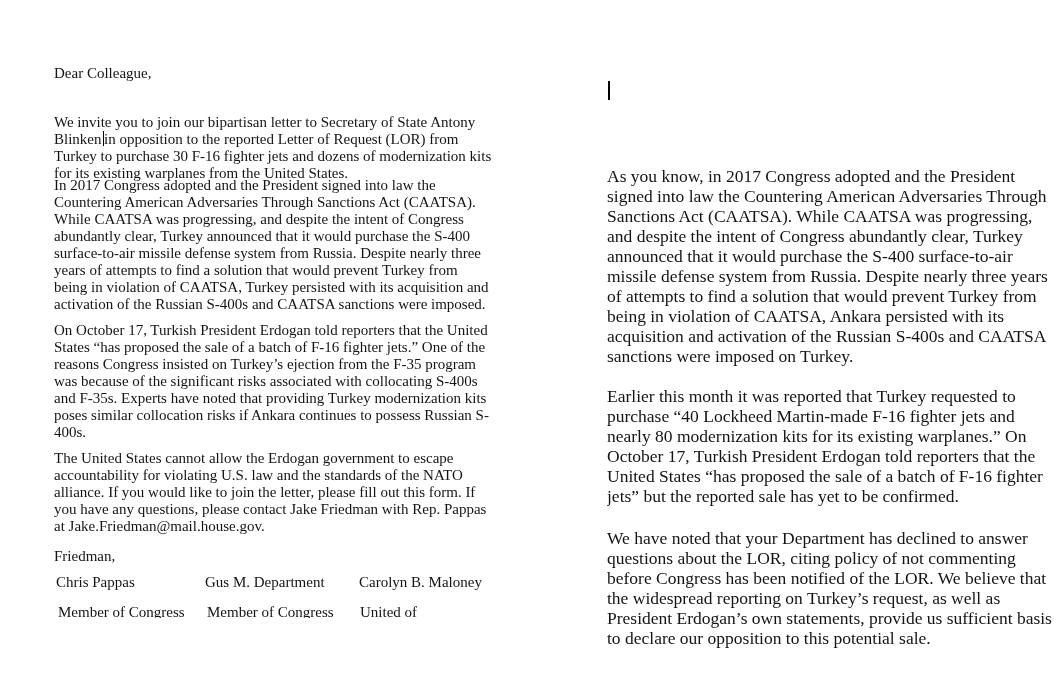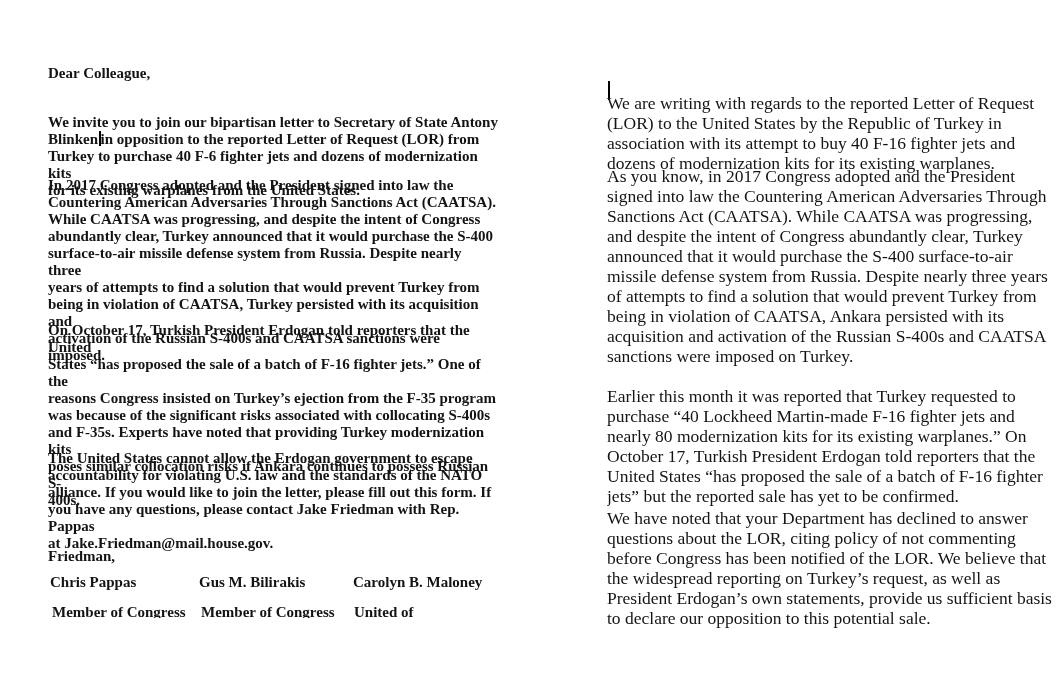--- a/index.html
+++ b/index.html
@@ -8,27 +8,26 @@
     position: relative;
     width: 1059px;
     height: 682px;
     background: #ffffff;
     overflow: hidden;
     font-family: "Liberation Serif", "DejaVu Serif", serif;
     color: #141414;
   }
   .page { position: absolute; top: 0; }
   .page-left {
-    left: 48px;
+    left: 54px;
     width: 450px;
     height: 618px;          
     overflow: hidden;
     font-size: 15px;
     line-height: 17px;
-    font-weight: bold;
   }
   .page-right {
     left: 607px;
     width: 450px;
     height: 682px;
     overflow: hidden;
     font-size: 17.5px;
     line-height: 20px;
   }
   .blk { position: absolute; left: 0; white-space: pre-line; }
@@ -50,21 +49,21 @@
 <body>
 
 <div class="canvas">
 
   <div class="page page-left">
     <div class="blk" style="top:65px">Dear Colleague,</div>
 
     <div class="blk" style="top:97px">
       <span>We invite you to join our bipartisan letter to Secretary of State Antony
 Blinken</span><span class="caret caret-sm"></span><span>in opposition to the reported Letter of Request (LOR) from
-Turkey to purchase 40 F-6 fighter jets and dozens of modernization kits
+Turkey to purchase 30 F-16 fighter jets and dozens of modernization kits
 for its existing warplanes from the United States.</span>
     </div>
 
     <div class="blk" style="top:177px">In 2017 Congress adopted and the President signed into law the
 Countering American Adversaries Through Sanctions Act (CAATSA).
 While CAATSA was progressing, and despite the intent of Congress
 abundantly clear, Turkey announced that it would purchase the S-400
 surface-to-air missile defense system from Russia. Despite nearly three
 years of attempts to find a solution that would prevent Turkey from
 being in violation of CAATSA, Turkey persisted with its acquisition and
@@ -81,60 +80,56 @@
     <div class="blk" style="top:450px">The United States cannot allow the Erdogan government to escape
 accountability for violating U.S. law and the standards of the NATO
 alliance. If you would like to join the letter, please fill out this form. If
 you have any questions, please contact Jake Friedman with Rep. Pappas
 at Jake.Friedman@mail.house.gov.</div>
 
     <div class="blk" style="top:548px">Friedman,</div>
 
     <div class="sig-row" style="top:574px">
       <span class="sig-1">Chris Pappas</span>
-      <span class="sig-2">Gus M. Bilirakis</span>
+      <span class="sig-2">Gus M. Department</span>
       <span class="sig-3">Carolyn B. Maloney</span>
     </div>
 
     <div class="title-row" style="top:604px">
       <span class="ttl-1">Member of Congress</span>
       <span class="ttl-2">Member of Congress</span>
       <span class="ttl-3">United of</span>
     </div>
   </div>
 
   <div class="page page-right">
     <div class="blk greeting-right" style="top:61px">
       <span class="caret caret-lg"></span>
     </div>
 
-    <div class="blk" style="top:93px">We are writing with regards to the reported Letter of Request
-(LOR) to the United States by the Republic of Turkey in
-association with its attempt to buy 40 F-16 fighter jets and
-dozens of modernization kits for its existing warplanes.</div>
 
     <div class="blk" style="top:166px">As you know, in 2017 Congress adopted and the President
 signed into law the Countering American Adversaries Through
 Sanctions Act (CAATSA). While CAATSA was progressing,
 and despite the intent of Congress abundantly clear, Turkey
 announced that it would purchase the S-400 surface-to-air
 missile defense system from Russia. Despite nearly three years
 of attempts to find a solution that would prevent Turkey from
 being in violation of CAATSA, Ankara persisted with its
 acquisition and activation of the Russian S-400s and CAATSA
 sanctions were imposed on Turkey.</div>
 
     <div class="blk" style="top:386px">Earlier this month it was reported that Turkey requested to
 purchase “40 Lockheed Martin-made F-16 fighter jets and
 nearly 80 modernization kits for its existing warplanes.” On
 October 17, Turkish President Erdogan told reporters that the
 United States “has proposed the sale of a batch of F-16 fighter
 jets” but the reported sale has yet to be confirmed.</div>
 
-    <div class="blk" style="top:508px">We have noted that your Department has declined to answer
+    <div class="blk" style="top:528px">We have noted that your Department has declined to answer
 questions about the LOR, citing policy of not commenting
 before Congress has been notified of the LOR. We believe that
 the widespread reporting on Turkey’s request, as well as
 President Erdogan’s own statements, provide us sufficient basis
 to declare our opposition to this potential sale.</div>
   </div>
 
 </div>
 
 </body></html>

